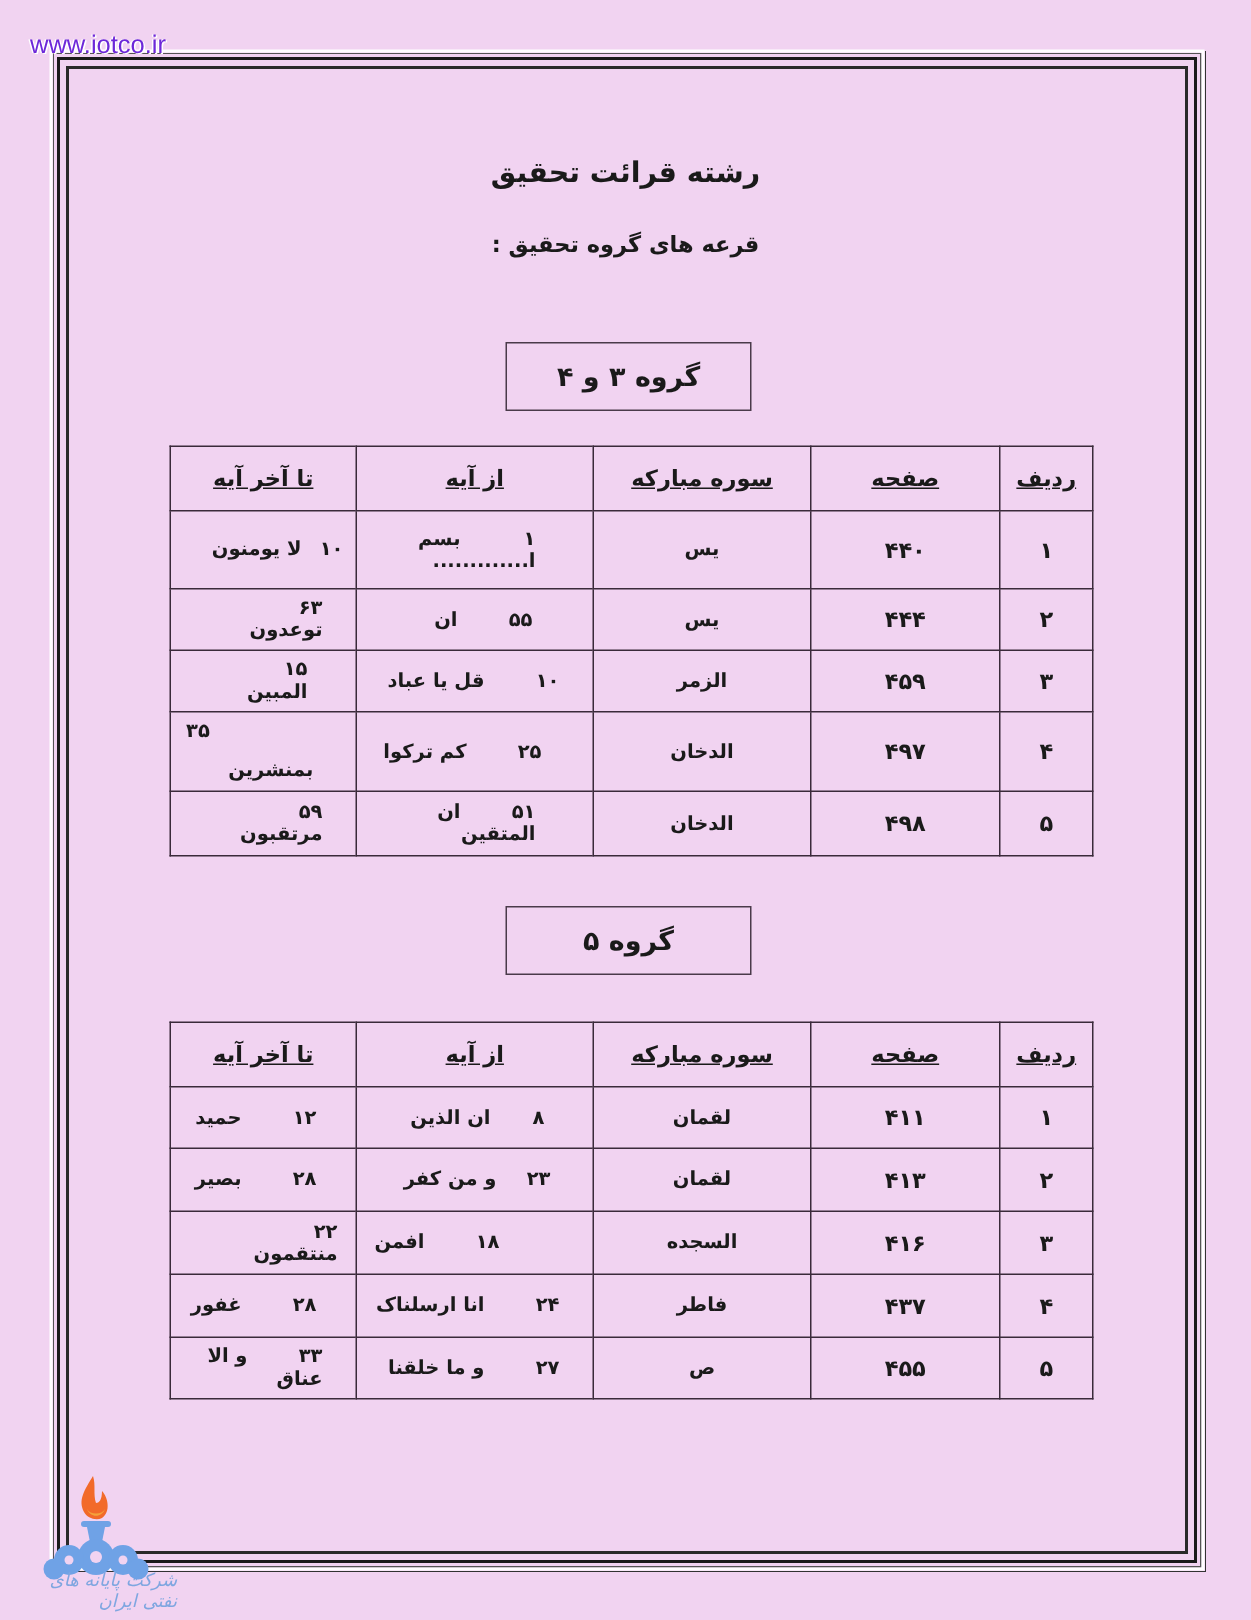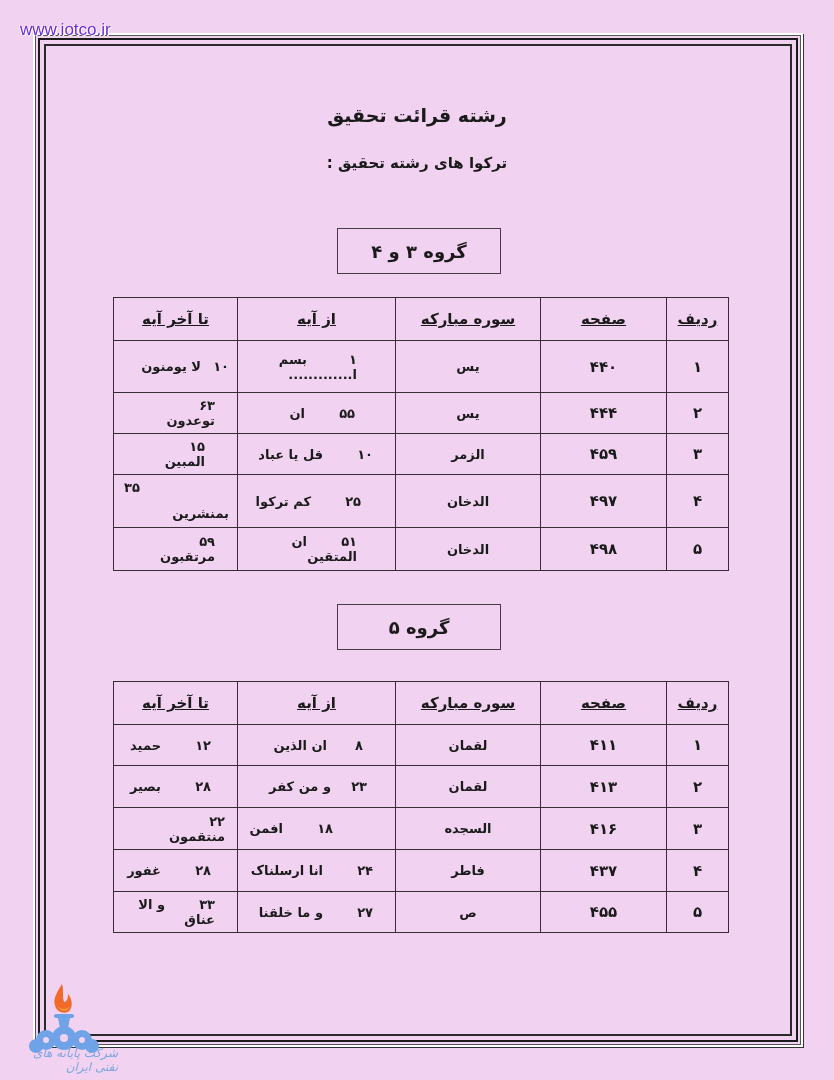--- a/index.html
+++ b/index.html
@@ -72,21 +72,21 @@
 <body>
 
 <div class="watermark-url">www.iotco.ir</div>
 
 <div class="frame-outer"></div>
 <div class="frame-mid"></div>
 <div class="frame-inner"></div>
 
 <div class="page">
   <div class="title">رشته قرائت تحقیق</div>
-  <div class="subtitle">ترکوا های رشته تحقیق :</div>
+  <div class="subtitle">قرعه های گروه تحقیق :</div>
 
   <div class="group-box" style="top:228px;">گروه ۳ و ۴</div>
 
   <table class="data" style="top:297px;">
     <colgroup>
       <col style="width:62px">
         <col style="width:126px">
         <col style="width:145px">
         <col style="width:158px">
         <col style="width:124px">
@@ -122,21 +122,21 @@
         <td class="ayah" style="padding-right:22px"><span class="ay-n">۱۰</span><span class="ay-gap"></span><span>قل یا عباد</span></td>
         <td class="ayah" style="padding-right:32px"><span class="ay-n">۱۵</span><span class="ay-gap"></span><span>المبین</span></td>
       </tr>
       <tr style="height:52px">
         <td class="num">۴</td>
         <td class="num">۴۹۷</td>
         <td class="sura">الدخان</td>
         <td class="ayah" style="padding-right:34px"><span class="ay-n">۲۵</span><span class="ay-gap"></span><span>کم ترکوا</span></td>
         <td class="ayah" style="line-height:26px;padding-top:0;padding-right:8px">
             <div style="text-align:left;padding-left:2px"><span>۳۵</span></div>
-            <div style="text-align:right;padding-left:10px"><span>بمنشرین</span></div>
+            <div style="text-align:center;padding-left:10px"><span>بمنشرین</span></div>
           </td>
       </tr>
       <tr style="height:43px">
         <td class="num">۵</td>
         <td class="num">۴۹۸</td>
         <td class="sura">الدخان</td>
         <td class="ayah" style="padding-right:38px"><span class="ay-n">۵۱</span><span class="ay-gap"></span><span>ان المتقین</span></td>
         <td class="ayah" style="padding-right:22px"><span class="ay-n">۵۹</span><span class="ay-gap"></span><span>مرتقبون</span></td>
       </tr>
     </tbody>

